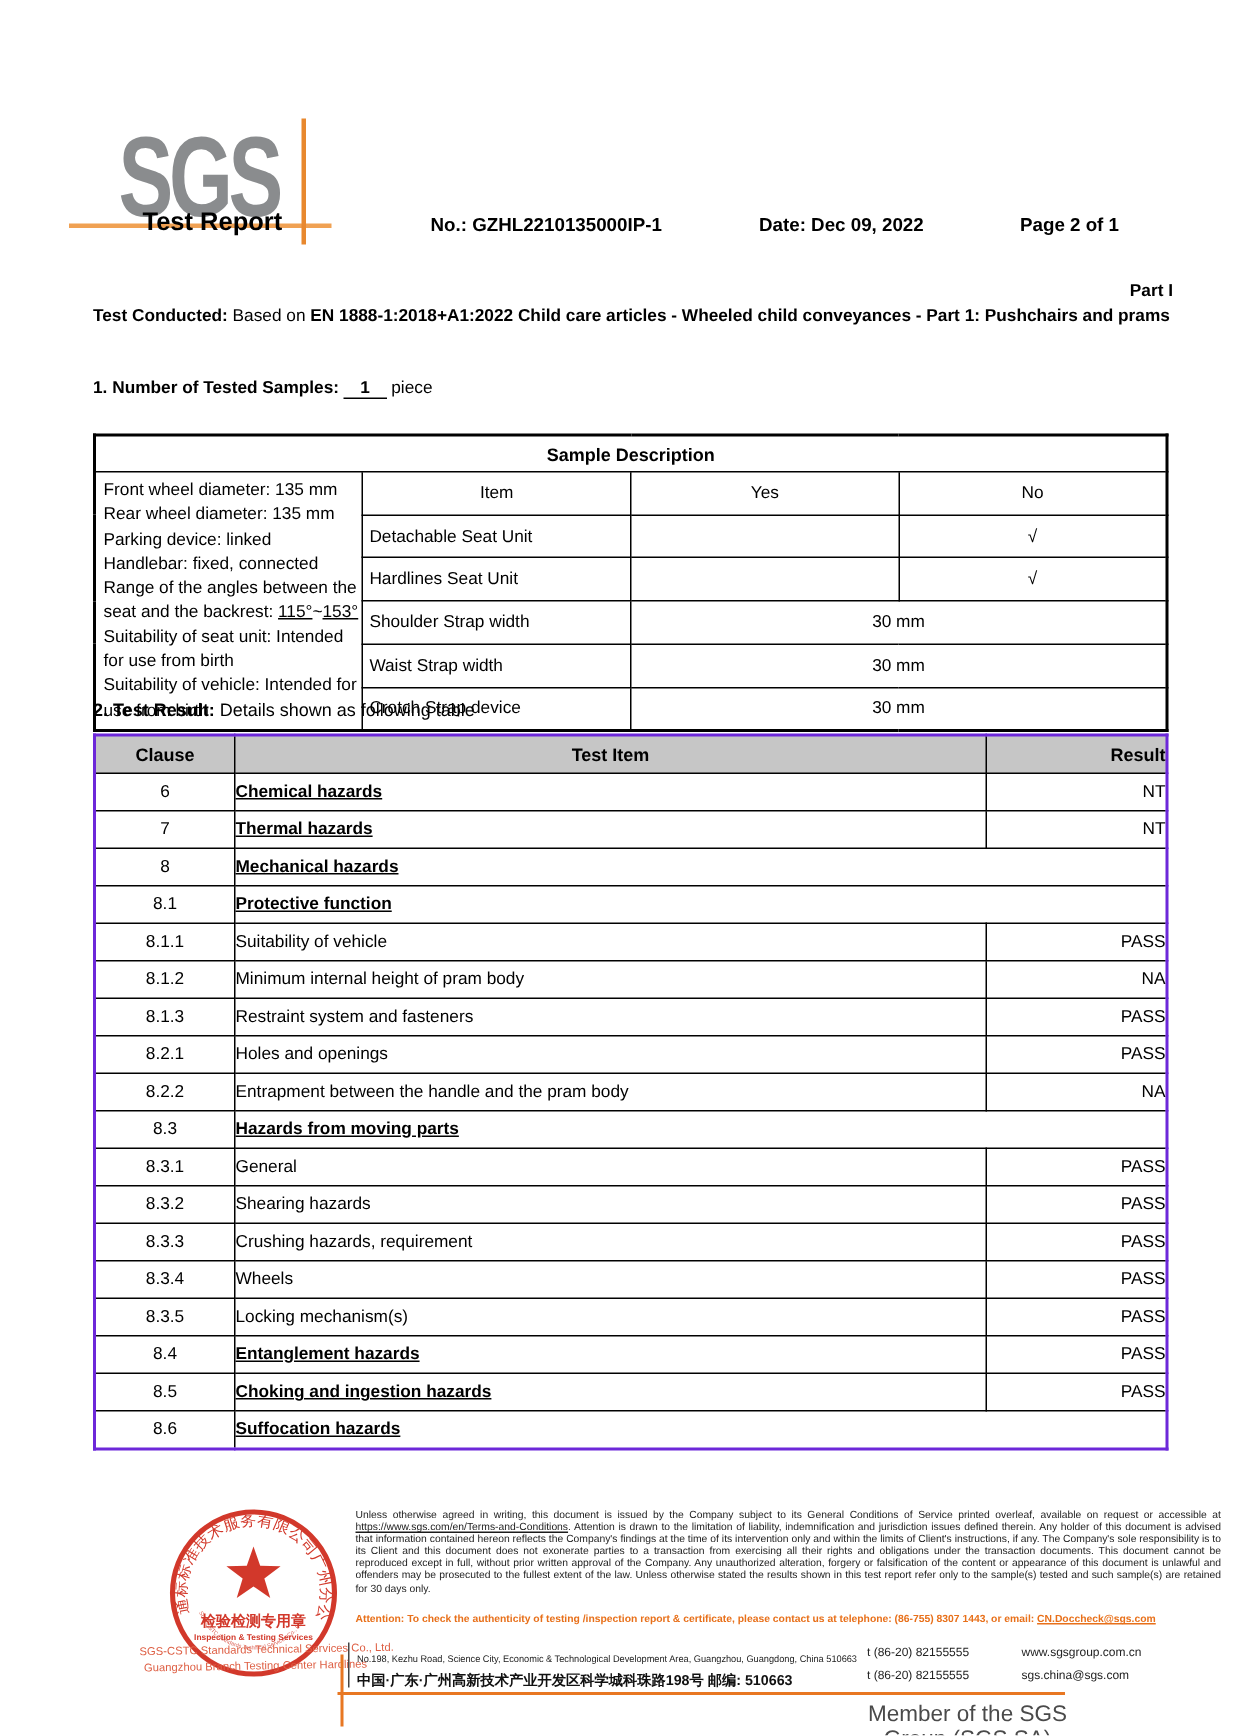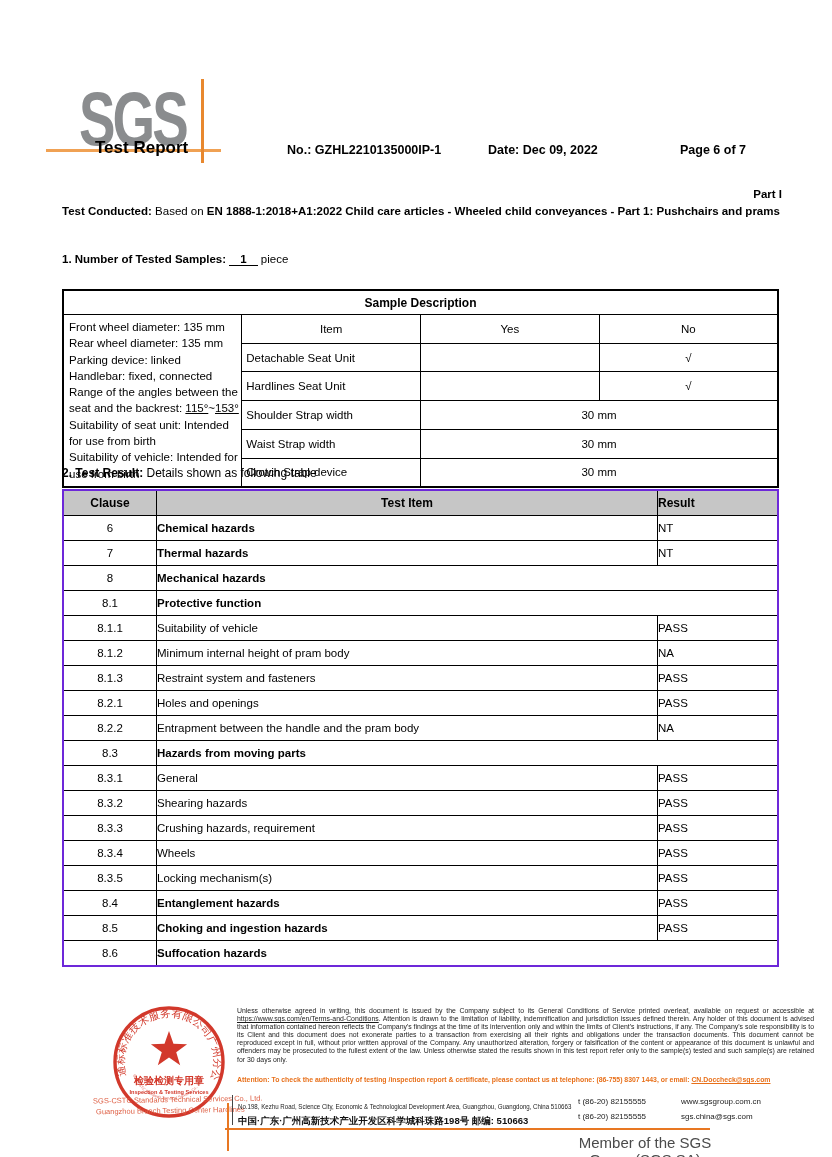--- a/index.html
+++ b/index.html
@@ -15,21 +15,21 @@
   .logo{position:absolute;left:46px;top:30px;width:185px;height:95px;margin-top:44px;}
   .logo-text{position:absolute;left:33px;top:7px;font-size:76px;line-height:76px;
              font-weight:bold;letter-spacing:-4px;color:var(--sgs-gray);
              transform:scaleX(.72);transform-origin:left top;}
   .logo-hline{position:absolute;left:0;top:75px;width:175px;height:3px;background:var(--sgs-orange-light);}
   .logo-vline{position:absolute;left:155px;top:5px;width:3px;height:84px;background:var(--sgs-orange);}
 
   
   .doc-title{position:absolute;left:95px;top:138px;font-size:17px;font-weight:bold;}
   .hdr{position:absolute;top:143px;font-size:12.5px;font-weight:bold;}
-  .hdr-no{left:287px;} .hdr-date{left:488px;} .hdr-page{left:680px;}
+  .hdr-no{left:287px;} .hdr-date{left:506px;} .hdr-page{left:680px;}
 
   
   .part1{position:absolute;left:62px;top:186px;width:720px;font-size:11.5px;line-height:16.5px;}
   .b{font-weight:bold;text-align:right;}
   .samples-line{position:absolute;left:62px;top:253px;font-size:11.5px;}
   .u-count{display:inline-block;border-bottom:1px solid #000;padding:0 11px;font-weight:bold;}
 
   
   table{border-collapse:collapse;}
   .sample-table{position:absolute;left:62px;top:289px;width:717px;border:2px solid #000;
@@ -45,22 +45,22 @@
   .u{text-decoration:underline;}
 
   
   .result-heading{position:absolute;left:62px;top:466px;font-size:12px;}
   .test-table{position:absolute;left:62px;top:489px;width:717px;border:2px solid #6d28d9;
               font-size:11.5px;table-layout:fixed;}
   .test-table td,.test-table th{border:1px solid #000;height:24px;padding:0;}
   .test-table th{background:var(--table-header-gray);font-size:12px;}
   .tt-clause{width:92px;text-align:center;}
   .tt-item{padding-left:18px;text-align:left;}
-  .tt-result{width:119px;text-align:left;}
-  tr.sec .tt-item{font-weight:bold;}
+  .tt-result{width:119px;text-align:right;}
+  tr.sec .tt-item{font-weight:bold;text-decoration:underline;}
 
   
   .stamp-svg{position:absolute;left:110px;top:1003px;opacity:.93;}
   .stamp-co{position:absolute;color:#de5f44;font-size:7.5px;line-height:11px;white-space:nowrap;
             transform:rotate(-1deg);}
   .stamp-co1{left:93px;top:1094px;} .stamp-co2{left:96px;top:1105px;}
 
   .legal{position:absolute;left:237px;top:1007px;width:577px;font-size:6.9px;line-height:8.1px;
          color:#1c1c1c;text-align:justify;}
   .attention{position:absolute;left:237px;top:1076px;width:577px;font-size:6.9px;line-height:8.3px;
@@ -82,21 +82,21 @@
 
   <div class="logo">
     <div class="logo-text">SGS</div>
     <div class="logo-hline"></div>
     <div class="logo-vline"></div>
   </div>
 
   <div class="doc-title">Test Report</div>
   <div class="hdr hdr-no">No.: GZHL2210135000IP-1</div>
   <div class="hdr hdr-date">Date: Dec 09, 2022</div>
-  <div class="hdr hdr-page">Page 6 of 7</div>
+  <div class="hdr hdr-page">Page 2 of 1</div>
 
   <div class="part1">
     <div class="b">Part I</div>
     <div><span class="b">Test Conducted:</span><span> Based on </span><span class="b">EN 1888-1:2018+A1:2022 Child care articles - Wheeled child conveyances - Part 1: Pushchairs and prams</span></div>
   </div>
   <div class="samples-line">
     <span class="b">1. Number of Tested Samples:</span>
     <span class="u-count">1</span>
     <span>piece</span>
   </div>

